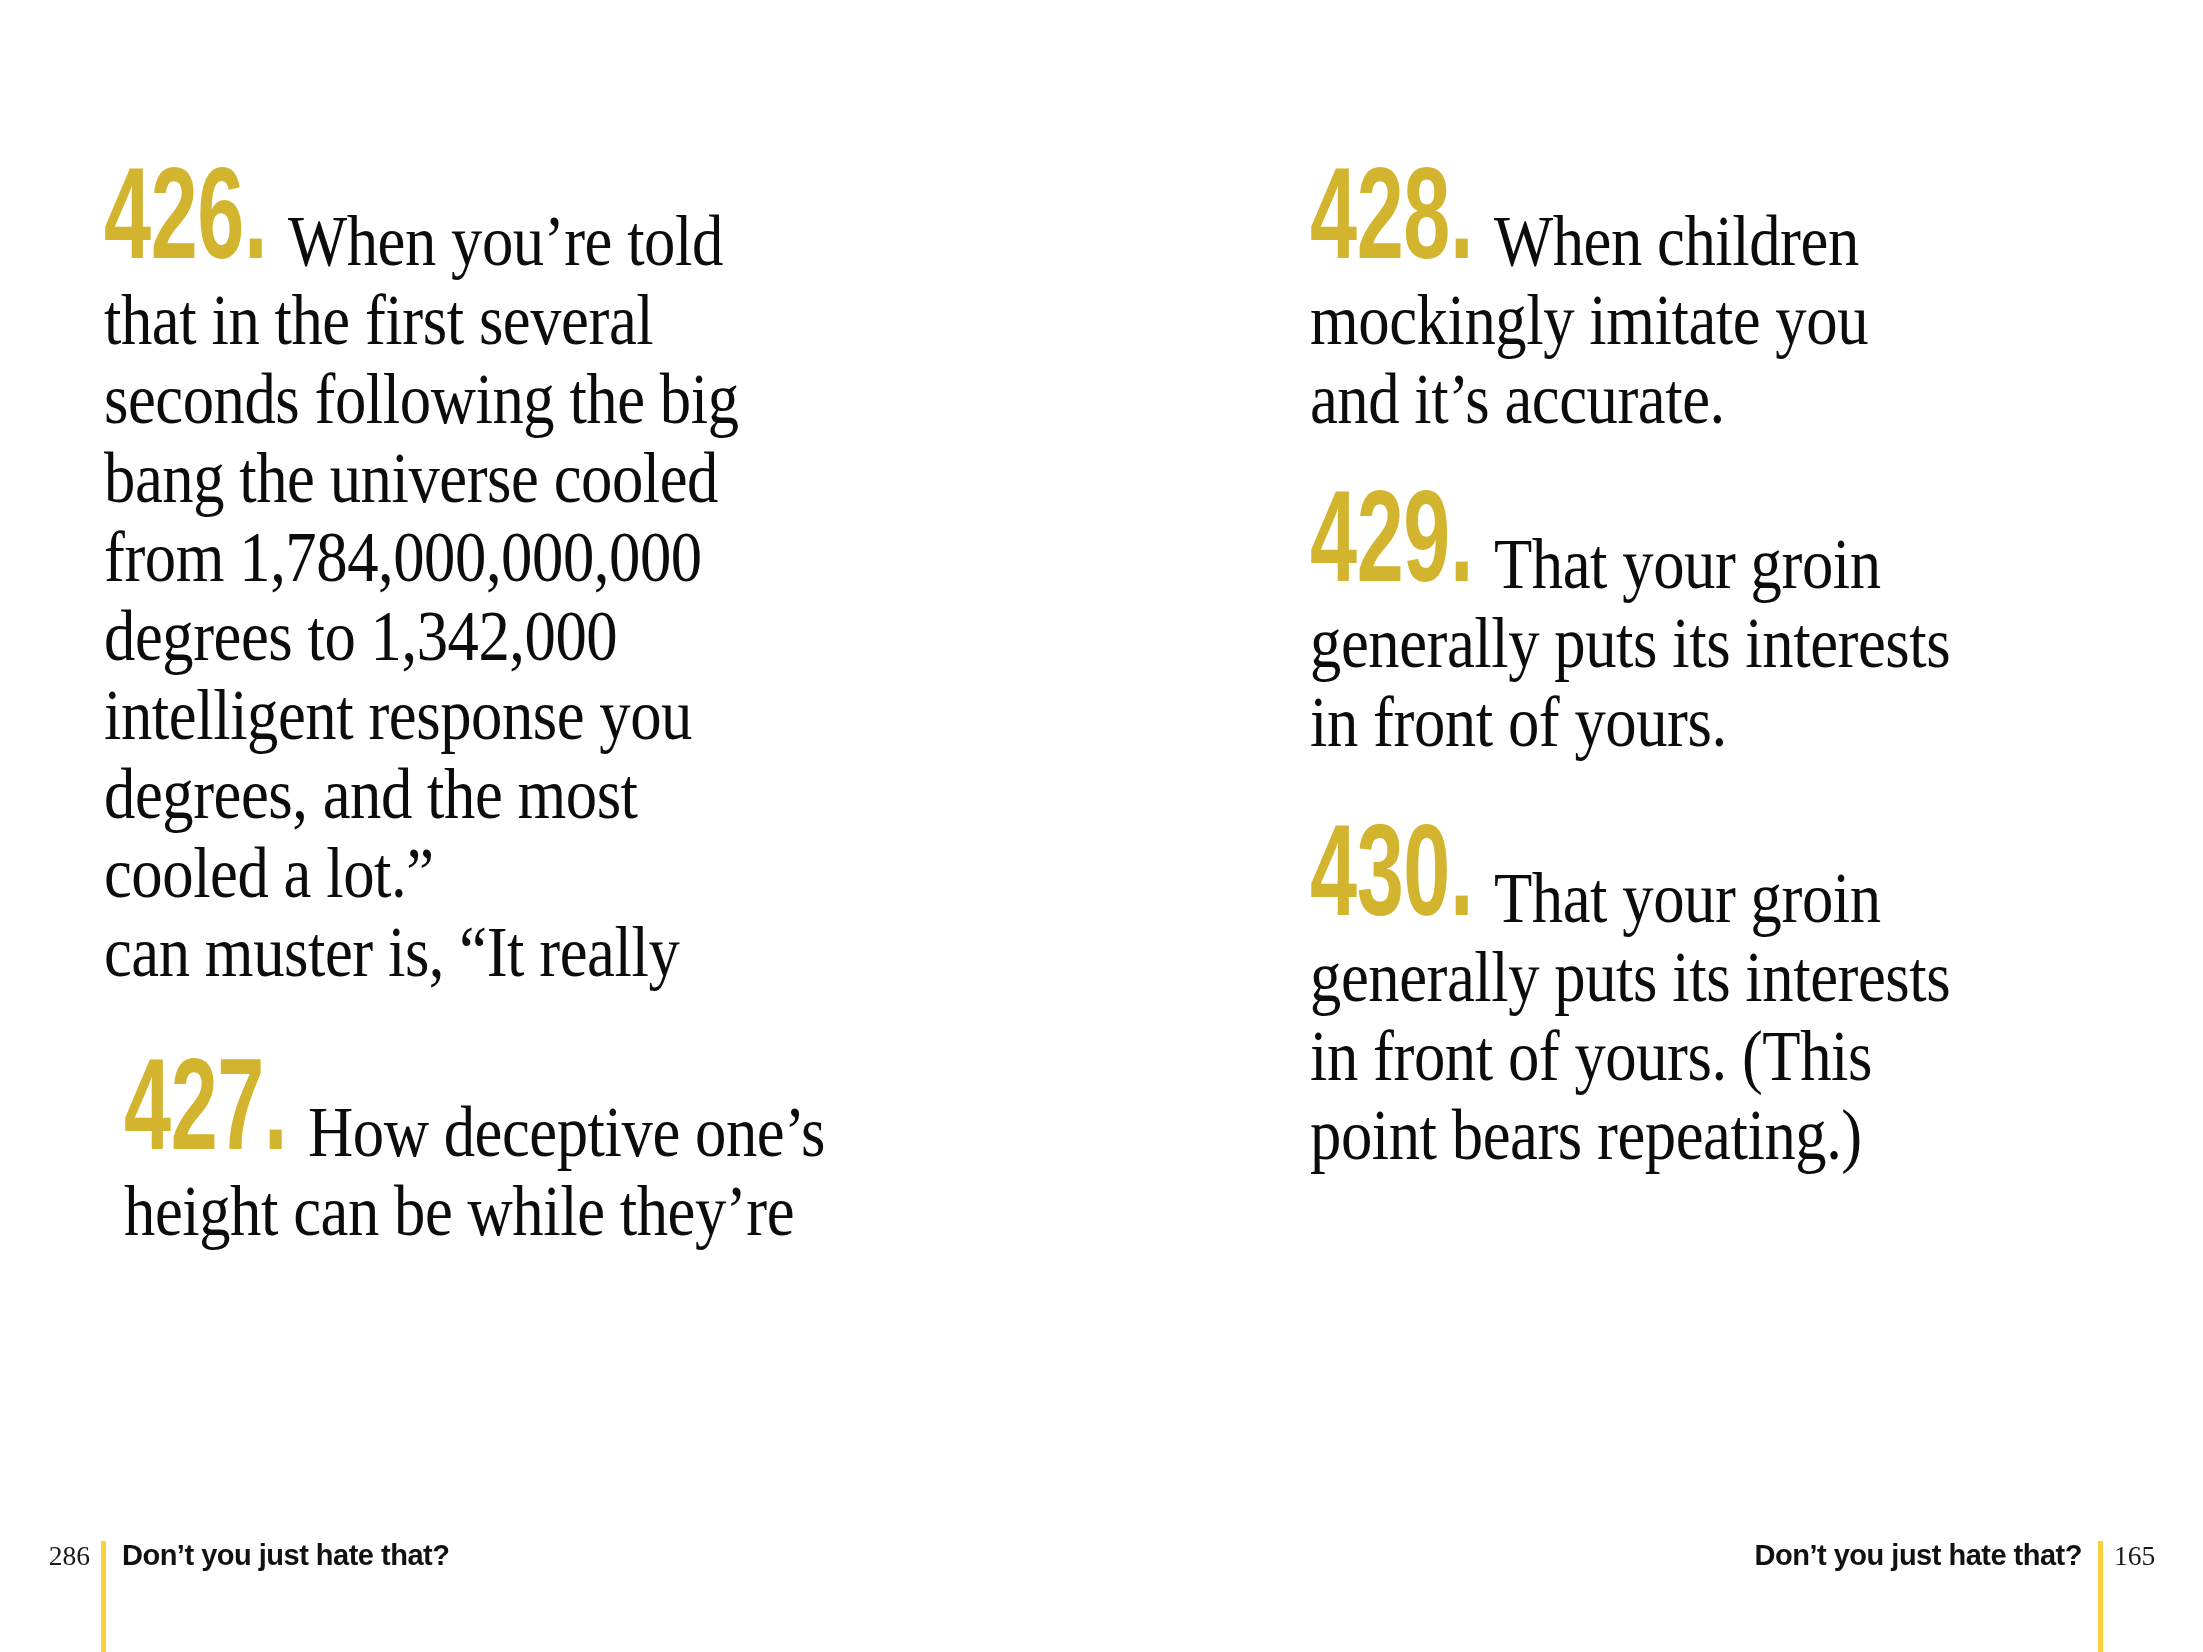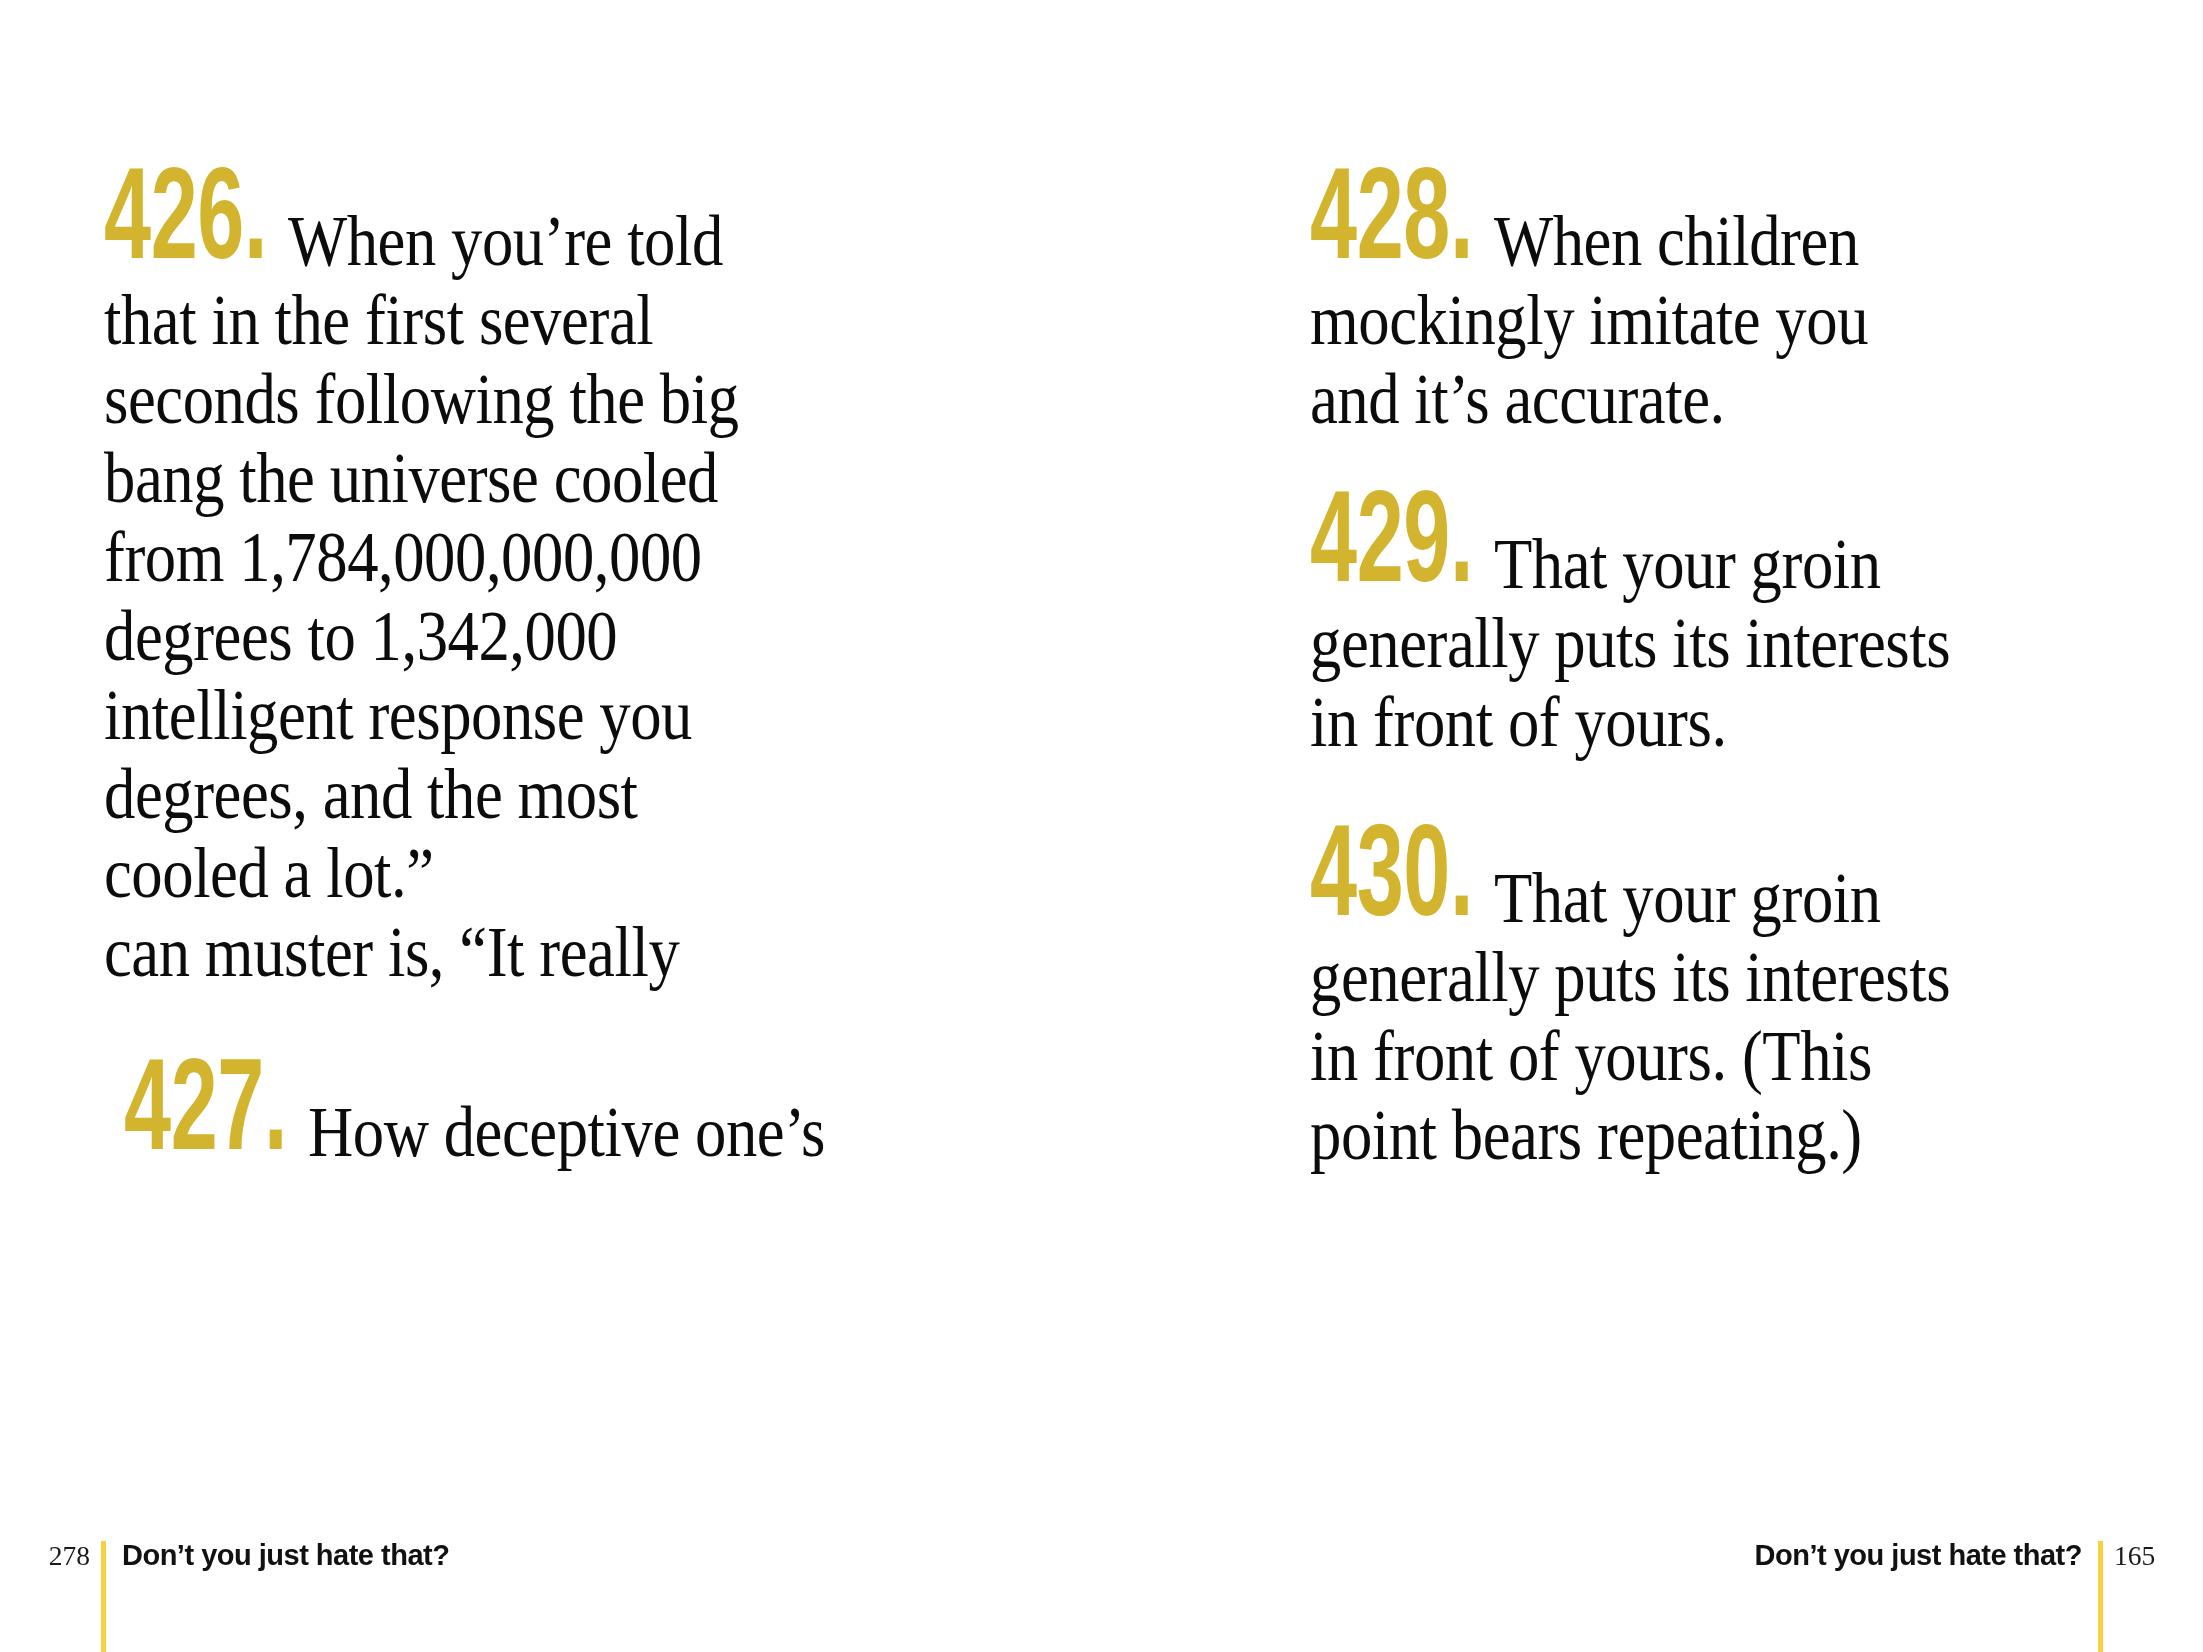--- a/index.html
+++ b/index.html
@@ -117,20 +117,21 @@
         <div class="line"><span class="line-inner">bang the universe cooled</span></div>
         <div class="line"><span class="line-inner">from 1,784,000,000,000</span></div>
         <div class="line"><span class="line-inner">degrees to 1,342,000</span></div>
         <div class="line"><span class="line-inner">intelligent response you</span></div>
         <div class="line"><span class="line-inner">degrees, and the most</span></div>
         <div class="line"><span class="line-inner">cooled a lot.”</span></div>
         <div class="line"><span class="line-inner">can muster is, “It really</span></div>
       </div>
       <div class="entry">
         <div class="line first"><span class="num">427.</span><span class="line-inner">How deceptive one’s</span></div>
+        <div class="line"><span class="line-inner">height can be while they’re</span></div>
       </div>
     </div>
   <div id="col-right" class="column">
       <div class="entry">
         <div class="line first"><span class="num">428.</span><span class="line-inner">When children</span></div>
         <div class="line"><span class="line-inner">mockingly imitate you</span></div>
         <div class="line"><span class="line-inner">and it’s accurate.</span></div>
       </div>
       <div class="entry">
         <div class="line first"><span class="num">429.</span><span class="line-inner">That your groin</span></div>
@@ -138,21 +139,21 @@
         <div class="line"><span class="line-inner">in front of yours.</span></div>
       </div>
       <div class="entry">
         <div class="line first"><span class="num">430.</span><span class="line-inner">That your groin</span></div>
         <div class="line"><span class="line-inner">generally puts its interests</span></div>
         <div class="line"><span class="line-inner">in front of yours. (This</span></div>
         <div class="line"><span class="line-inner">point bears repeating.)</span></div>
       </div>
     </div>
 
-  <div id="folio-left" class="folio">278</div>
+  <div id="folio-left" class="folio">286</div>
 
   <div id="rule-left" class="footer-rule"></div>
 
   <div id="footer-title-left" class="footer-title">Don’t you just hate that?</div>
 
   <div id="footer-title-right" class="footer-title">Don’t you just hate that?</div>
 
   <div id="rule-right" class="footer-rule"></div>
 
   <div id="folio-right" class="folio">165</div>

